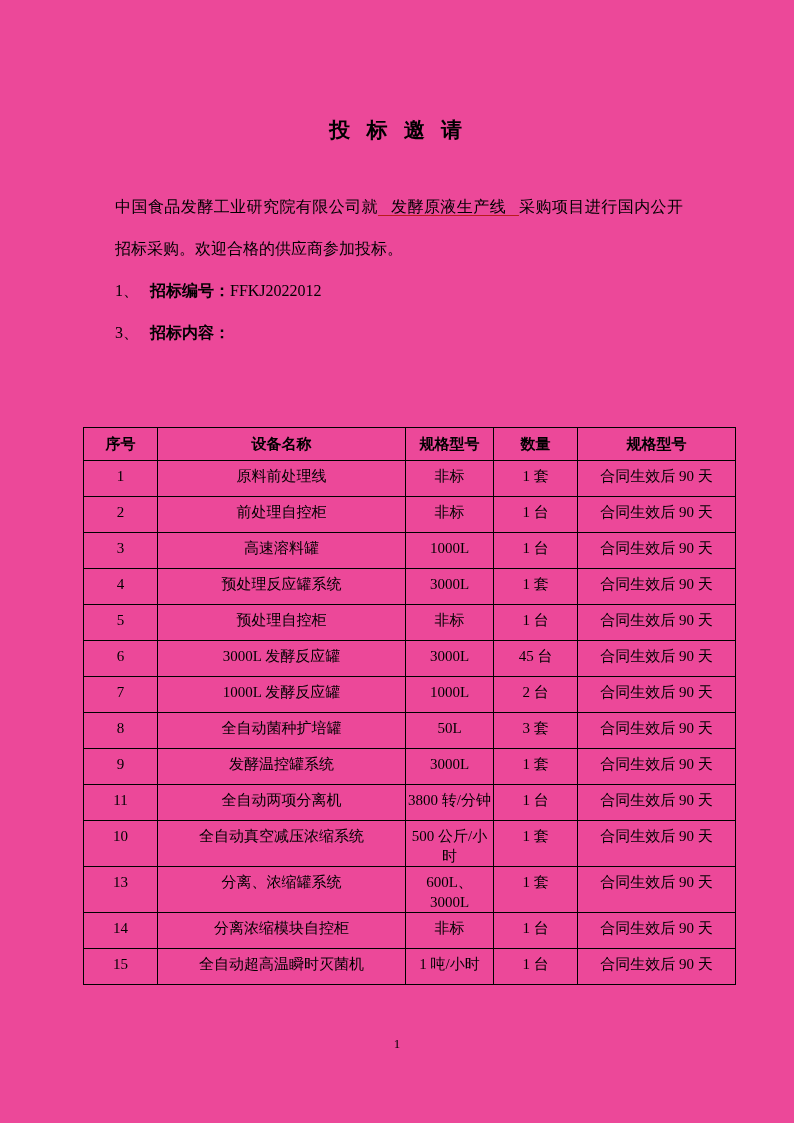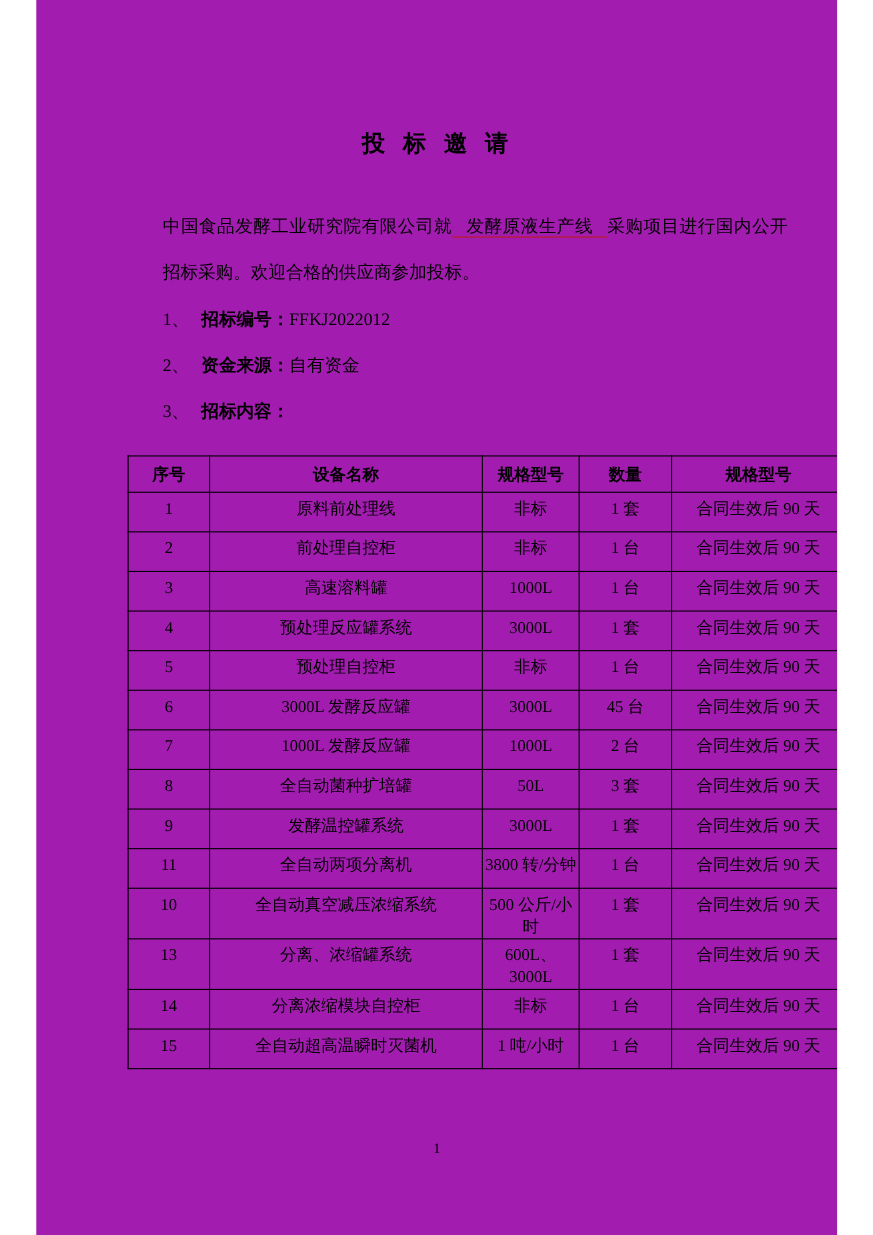--- a/index.html
+++ b/index.html
@@ -1,22 +1,22 @@
 <!DOCTYPE html>
 <html><head>
 <meta charset="utf-8">
 <style>
   * { margin: 0; padding: 0; box-sizing: border-box; }
   html, body { background: #ffffff; }
   .sheet {
     position: relative;
-    width: 728px;
+    width: 794px;
     height: 1123px;
     margin: 0 auto;
-    background: #a21caf;
+    background: #ec4899;
     color: #000000;
     font-family: "Liberation Serif", "DejaVu Serif", serif;
     overflow: hidden;
   }
   .doc-title {
     position: absolute;
     top: 116px;
     left: 0;
     width: 100%;
     text-align: center;
@@ -35,21 +35,21 @@
   .line { line-height: 42px; }
   .intro-para { line-height: 42px; text-align: justify; }
   .uline {
     border-bottom: 1px solid #b91c1c;
     padding: 0 13px;
   }
   .item-num { display: inline-block; width: 35px; }
   .item-label { font-weight: bold; }
   .equip-table {
     position: absolute;
-    top: 414px;
+    top: 427px;
     left: 83px;
     border-collapse: collapse;
     table-layout: fixed;
     width: 652px;
   }
   .equip-table th {
     border: 1px solid #000000;
     height: 33px;
     font-size: 15px;
     font-weight: bold;
@@ -83,21 +83,20 @@
 
   <div class="doc-title">投 标 邀 请</div>
 
   <div class="content">
 
 
     <div class="intro-para"><span>中国食品发酵工业研究院有限公司就</span><span class="uline">发酵原液生产线</span><span>采购项目进行国内公开招标采购。欢迎合格的供应商参加投标。</span></div>
 
     <div class="line"><span class="item-num">1、</span><span class="item-label">招标编号：</span><span>FFKJ2022012</span></div>
 
-    <div class="line"><span class="item-num">2、</span><span class="item-label">资金来源：</span><span>自有资金</span></div>
 
     <div class="line"><span class="item-num">3、</span><span class="item-label">招标内容：</span><span></span></div>
 
   </div>
 
   <table class="equip-table">
     <colgroup>
       <col style="width:74px">
       <col style="width:248px">
       <col style="width:88px">

